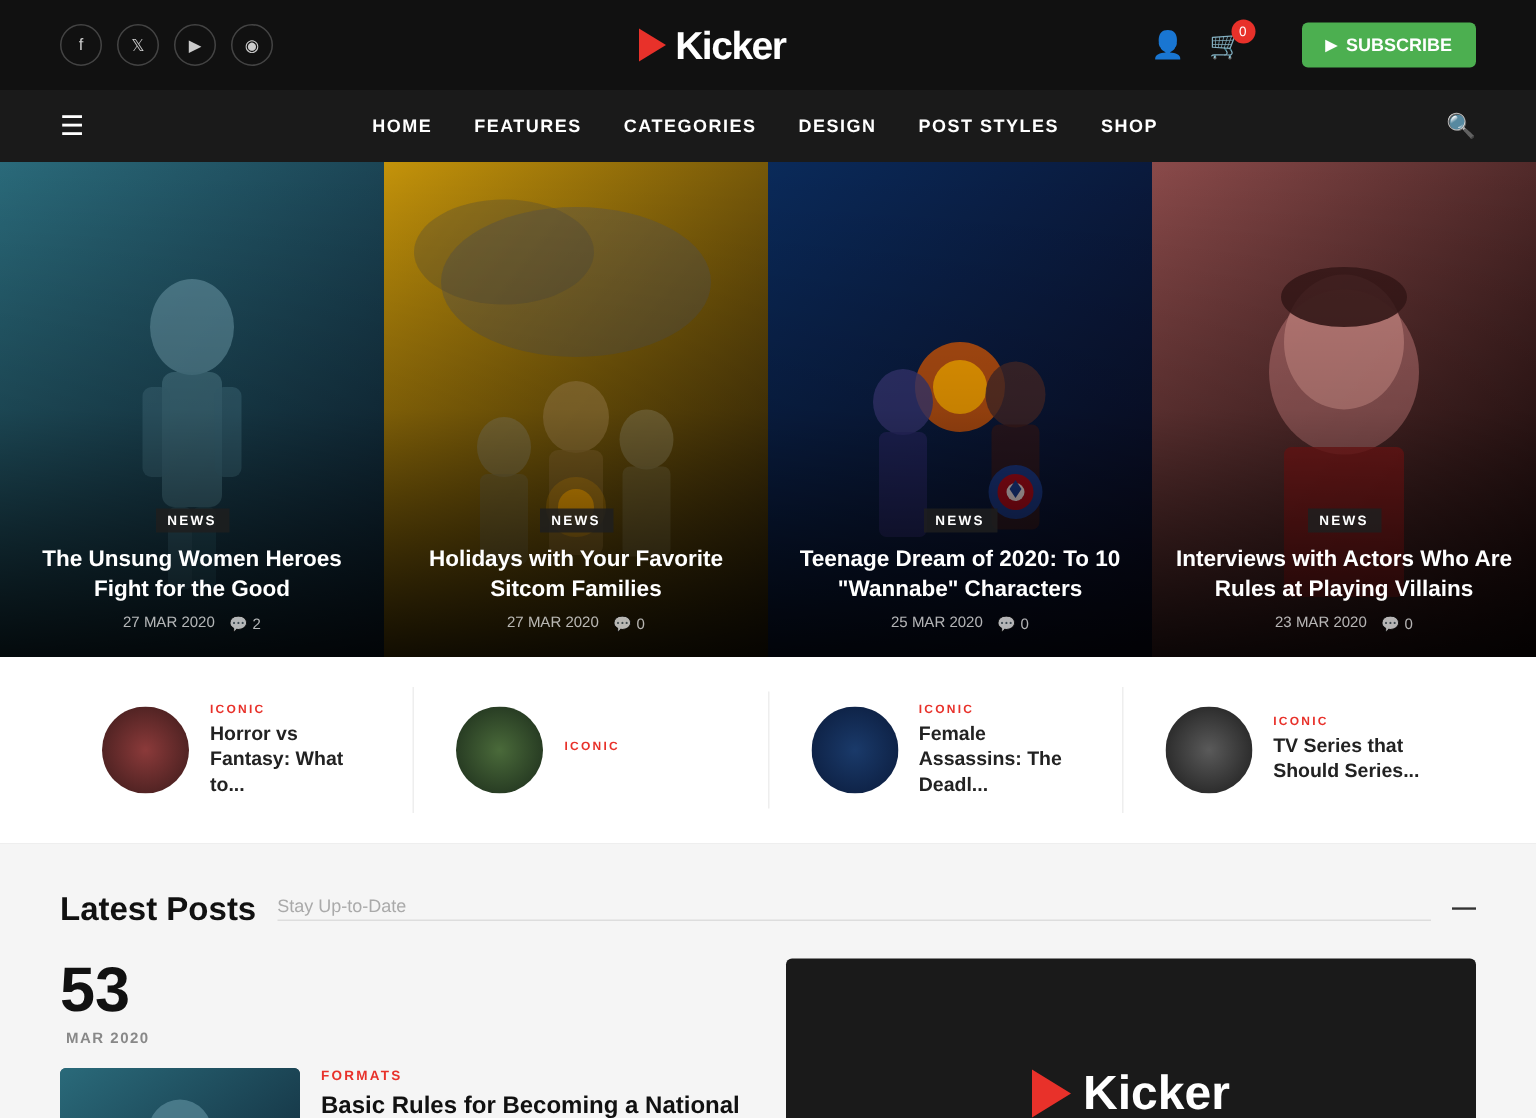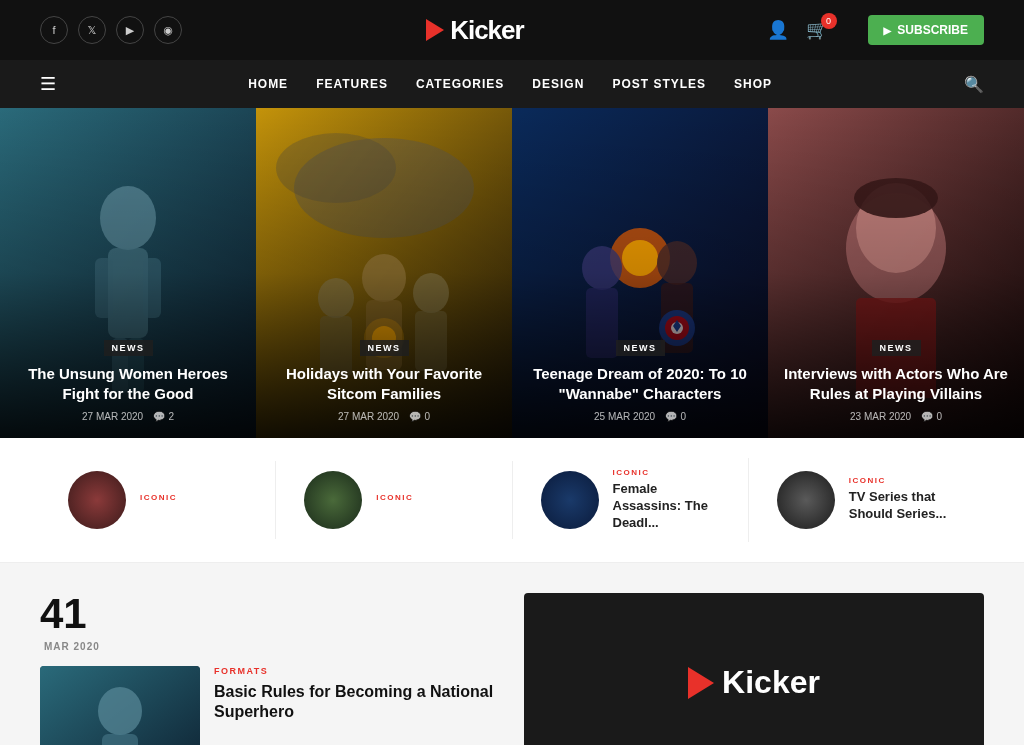--- a/index.html
+++ b/index.html
@@ -452,20 +452,21 @@
   </div>
 </div>
 
 <div class="iconic-strip">
   <div class="iconic-item">
     <div class="iconic-thumb">
       <div class="iconic-thumb-img thumb-1"></div>
     </div>
     <div>
       <div class="iconic-label">ICONIC</div>
+      <div class="iconic-title">Horror vs Fantasy: What to...</div>
     </div>
   </div>
   <div class="iconic-item">
     <div class="iconic-thumb">
       <div class="iconic-thumb-img thumb-2"></div>
     </div>
     <div>
       <div class="iconic-label">ICONIC</div>
     </div>
   </div>
@@ -483,25 +484,30 @@
       <div class="iconic-thumb-img thumb-4"></div>
     </div>
     <div>
       <div class="iconic-label">ICONIC</div>
       <div class="iconic-title">TV Series that Should Series...</div>
     </div>
   </div>
 </div>
 
 <div class="latest-section">
+  <div class="latest-header">
+    <span class="latest-title">Latest Posts</span>
+    <span class="latest-subtitle">Stay Up-to-Date</span>
+    <span class="latest-dash">—</span>
+  </div>
   <div class="latest-grid">
     <div class="latest-left">
       <div class="latest-date-block">
         <div>
-          <div class="date-num">41</div>
+          <div class="date-num">53</div>
           <div class="date-label">MAR 2020</div>
         </div>
       </div>
       <div class="latest-post-item">
         <div class="latest-post-thumb">
           <div class="latest-post-thumb-img">
             <svg width="100%" height="100%" viewBox="0 0 160 120">
               <defs>
                 <linearGradient id="gp1" x1="0" y1="0" x2="1" y2="1">
                   <stop offset="0%" stop-color="#2a6a7a"></stop>

